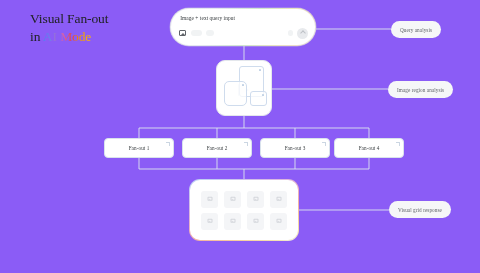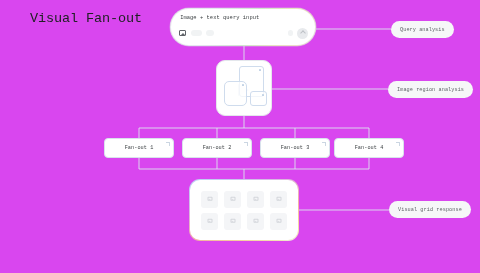--- a/index.html
+++ b/index.html
@@ -4,23 +4,23 @@
 <style>
   html, body {
     margin: 0;
     padding: 0;
     background: #ffffff;
   }
   #stage {
     position: relative;
     width: 480px;
     height: 273px;
-    background: #d946ef;
+    background: #8b5cf6;
     overflow: hidden;
-    font-family: Liberation Mono, monospace;
+    font-family: Liberation Serif, serif;
     -webkit-font-smoothing: antialiased;
   }
 
   
   #title-block {
     position: absolute;
     left: 30px;
     top: 11px;
     line-height: 1.25;
   }
@@ -285,20 +285,21 @@
   #pill-region  { left: 388px; top: 81px; }
   #pill-grid    { left: 389px; top: 201px; }
 </style>
 </head>
 <body>
 
 <div id="stage">
 
   <div id="title-block">
     <div class="title-line">Visual Fan-out</div>
+    <div class="title-line title-line-2"><span>in </span><span class="ai-mode-text">AI Mode</span></div>
   </div>
 
   <svg id="connectors" viewBox="0 0 480 273" xmlns="http://www.w3.org/2000/svg">
     <g fill="none" stroke="#dde5ee" stroke-width="0.9">
 
       <path d="M 244,46 L 244,60"></path>
 
       <path d="M 244,116 L 244,128"></path>
       <path d="M 139,128 L 369,128"></path>
       <path d="M 139,128 L 139,138"></path>

